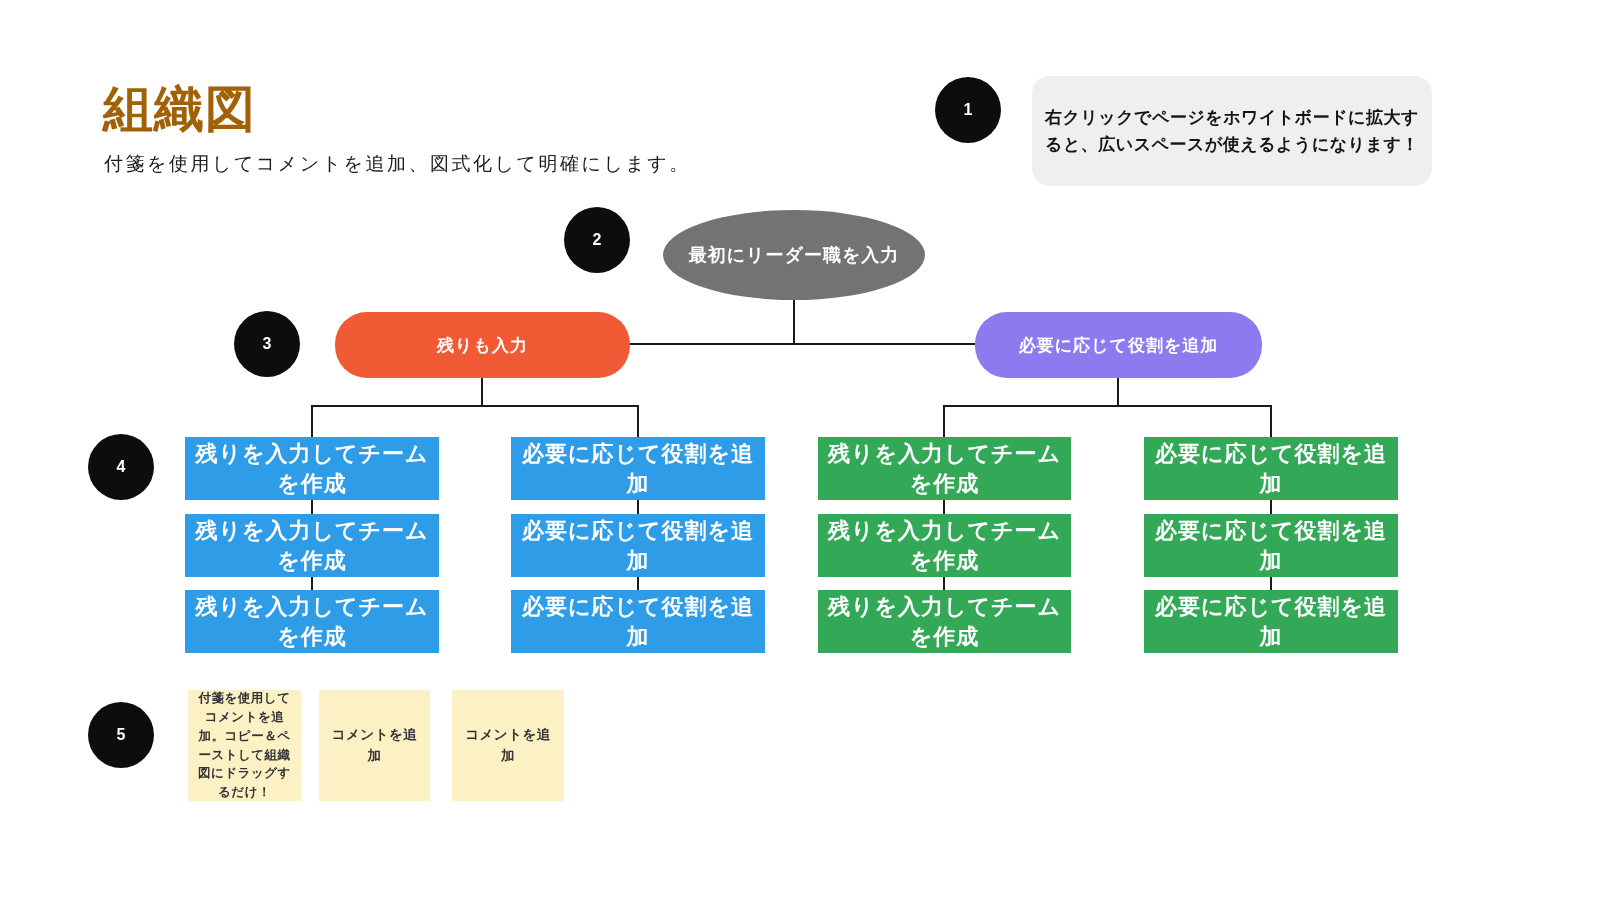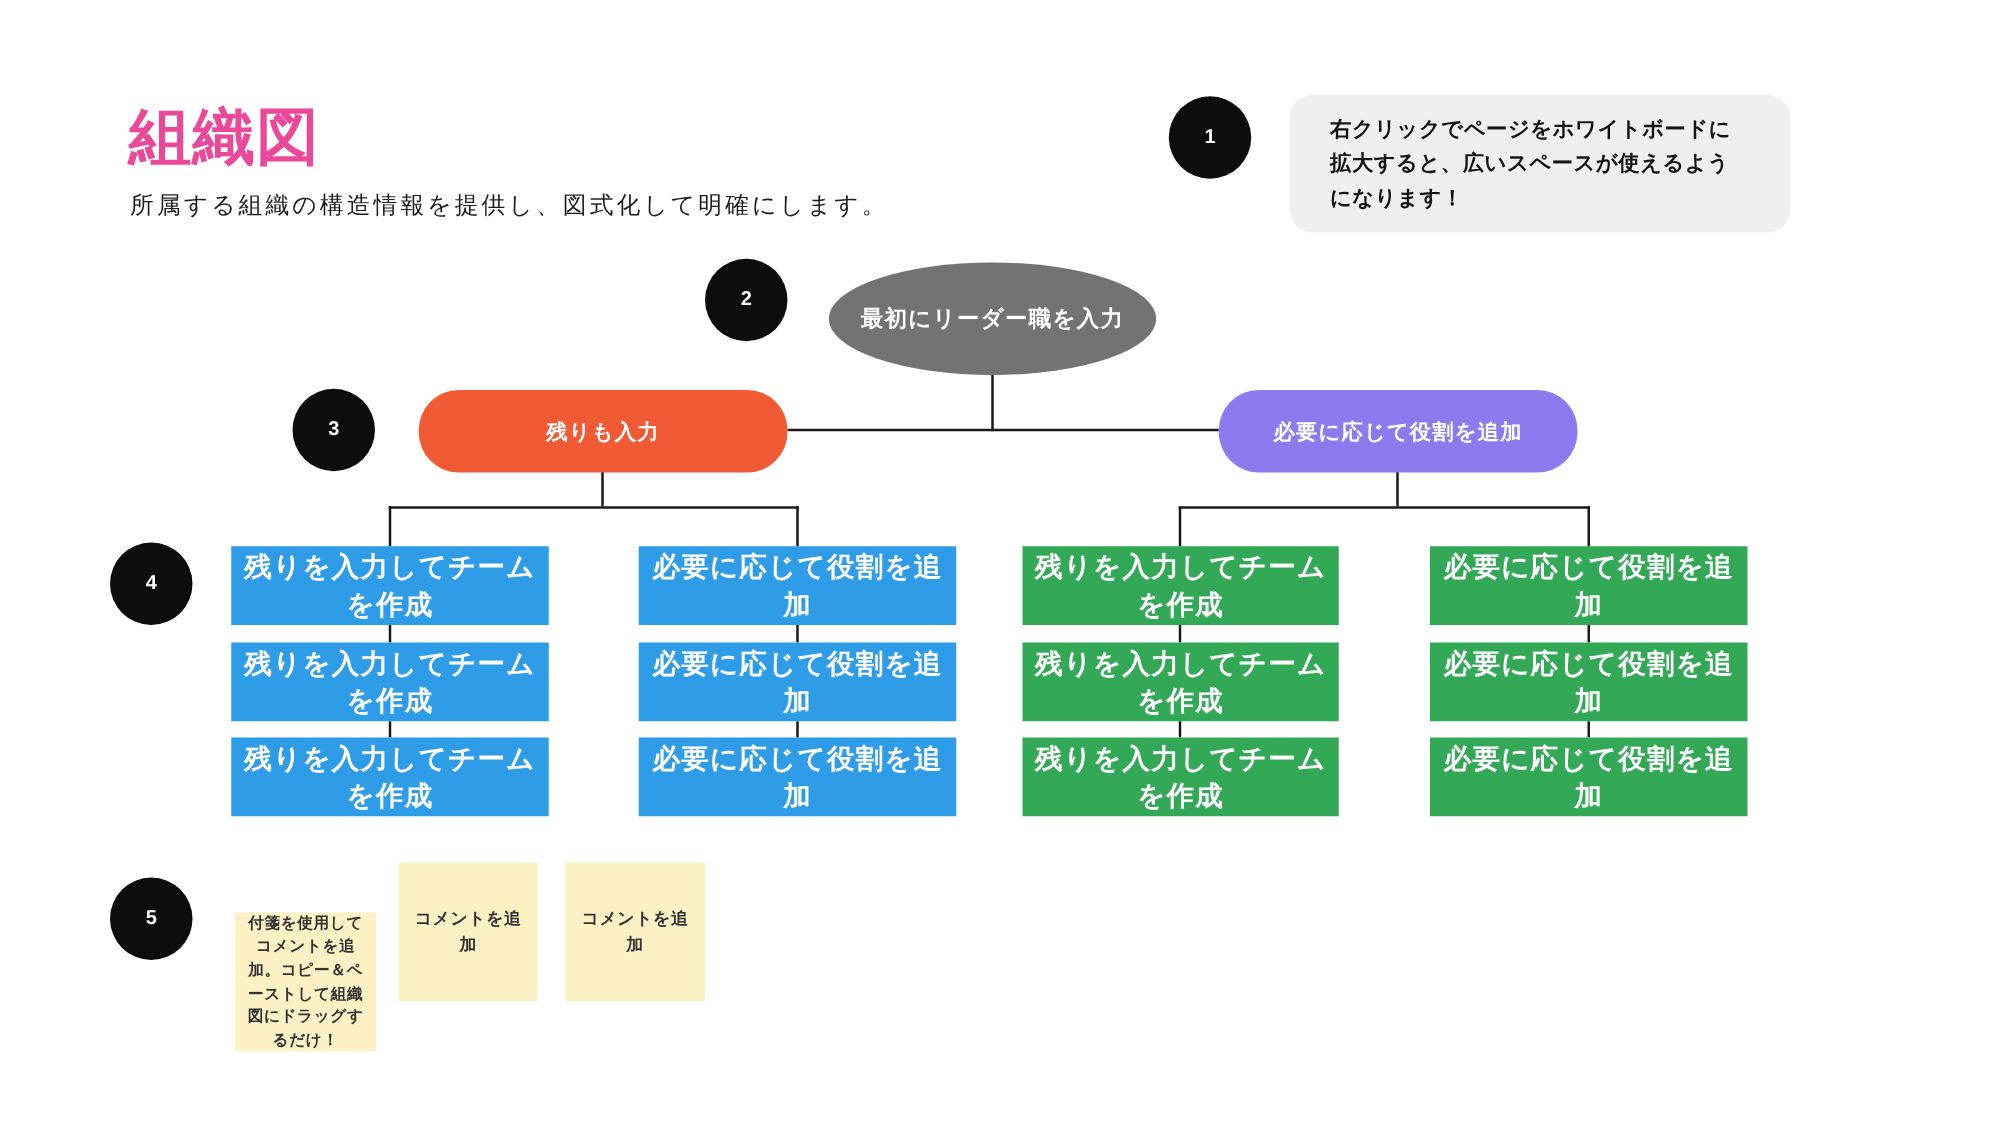--- a/index.html
+++ b/index.html
@@ -5,38 +5,38 @@
   * { margin: 0; padding: 0; box-sizing: border-box; }
   html, body { background: #ffffff; }
   body {
     font-family: "Liberation Sans", "DejaVu Sans", sans-serif;
     width: 1600px; height: 900px; overflow: hidden;
   }
   .canvas { position: relative; width: 1600px; height: 900px; background: #ffffff; }
 
   .page-title {
     position: absolute; left: 103px; top: 76px;
-    font-size: 50px; font-weight: 800; color: #ec4899; letter-spacing: 1px;
+    font-size: 50px; font-weight: 800; color: #a16207; letter-spacing: 1px;
   }
   .page-subtitle {
     position: absolute; left: 104px; top: 151px;
     font-size: 19px; font-weight: 400; color: #1c1c1c; letter-spacing: 2.5px;
   }
 
   .step-circle {
     position: absolute; width: 66px; height: 66px; border-radius: 50%;
     background: #0d0d0d; color: #ffffff;
     display: flex; align-items: center; justify-content: center;
     font-size: 16px; font-weight: 700;
   }
 
   .note-box {
     position: absolute; left: 1032px; top: 76px; width: 400px; height: 110px;
     background: #efefef; border-radius: 18px;
-    display: flex; align-items: center; padding: 0 32px;
+    display: flex; align-items: center; padding: 0 13px;
     font-size: 17px; font-weight: 700; color: #141414; line-height: 1.6;
     letter-spacing: 0.5px;
   }
 
   .node {
     position: absolute; display: flex; align-items: center; justify-content: center;
     color: #ffffff; font-weight: 700; text-align: center; letter-spacing: 1px;
   }
   .root-ellipse {
     left: 663px; top: 210px; width: 262px; height: 90px;
@@ -68,21 +68,21 @@
   .sticky-1 { left: 188px; width: 113px; font-size: 12.5px; }
   .sticky-2 { left: 319px; width: 111px; font-size: 13.5px; }
   .sticky-3 { left: 452px; width: 112px; font-size: 13.5px; }
 </style>
 </head>
 <body>
 
 <div class="canvas">
 
   <h1 class="page-title">組織図</h1>
-  <p class="page-subtitle">所属する組織の構造情報を提供し、図式化して明確にします。</p>
+  <p class="page-subtitle">付箋を使用してコメントを追加、図式化して明確にします。</p>
 
   <div class="step-circle" style="left:935px; top:77px;">1</div>
   <div class="step-circle" style="left:564px; top:207px;">2</div>
   <div class="step-circle" style="left:234px; top:311px;">3</div>
   <div class="step-circle" style="left:88px;  top:434px;">4</div>
   <div class="step-circle" style="left:88px;  top:702px;">5</div>
 
   <div class="note-box" style="background: rgb(239, 239, 239);">
     <span>右クリックでページをホワイトボードに拡大すると、広いスペースが使えるようになります！</span>
   </div>
@@ -151,21 +151,21 @@
   <div class="node box col-4 row-1" style="background: rgb(51, 168, 87);">
       <span>必要に応じて役割を追加</span>
     </div>
   <div class="node box col-4 row-2" style="background: rgb(51, 168, 87);">
       <span>必要に応じて役割を追加</span>
     </div>
   <div class="node box col-4 row-3" style="background: rgb(51, 168, 87);">
       <span>必要に応じて役割を追加</span>
     </div>
 
-  <div class="sticky sticky-1" style="background: rgb(251, 241, 197); margin-top: 40px;">
+  <div class="sticky sticky-1" style="background: rgb(251, 241, 197);">
     <span>付箋を使用してコメントを追加。コピー＆ペーストして組織図にドラッグするだけ！</span>
   </div>
   <div class="sticky sticky-2" style="background: rgb(251, 241, 197);">
     <span>コメントを追加</span>
   </div>
   <div class="sticky sticky-3" style="background: rgb(251, 241, 197);">
     <span>コメントを追加</span>
   </div>
 
 </div>

